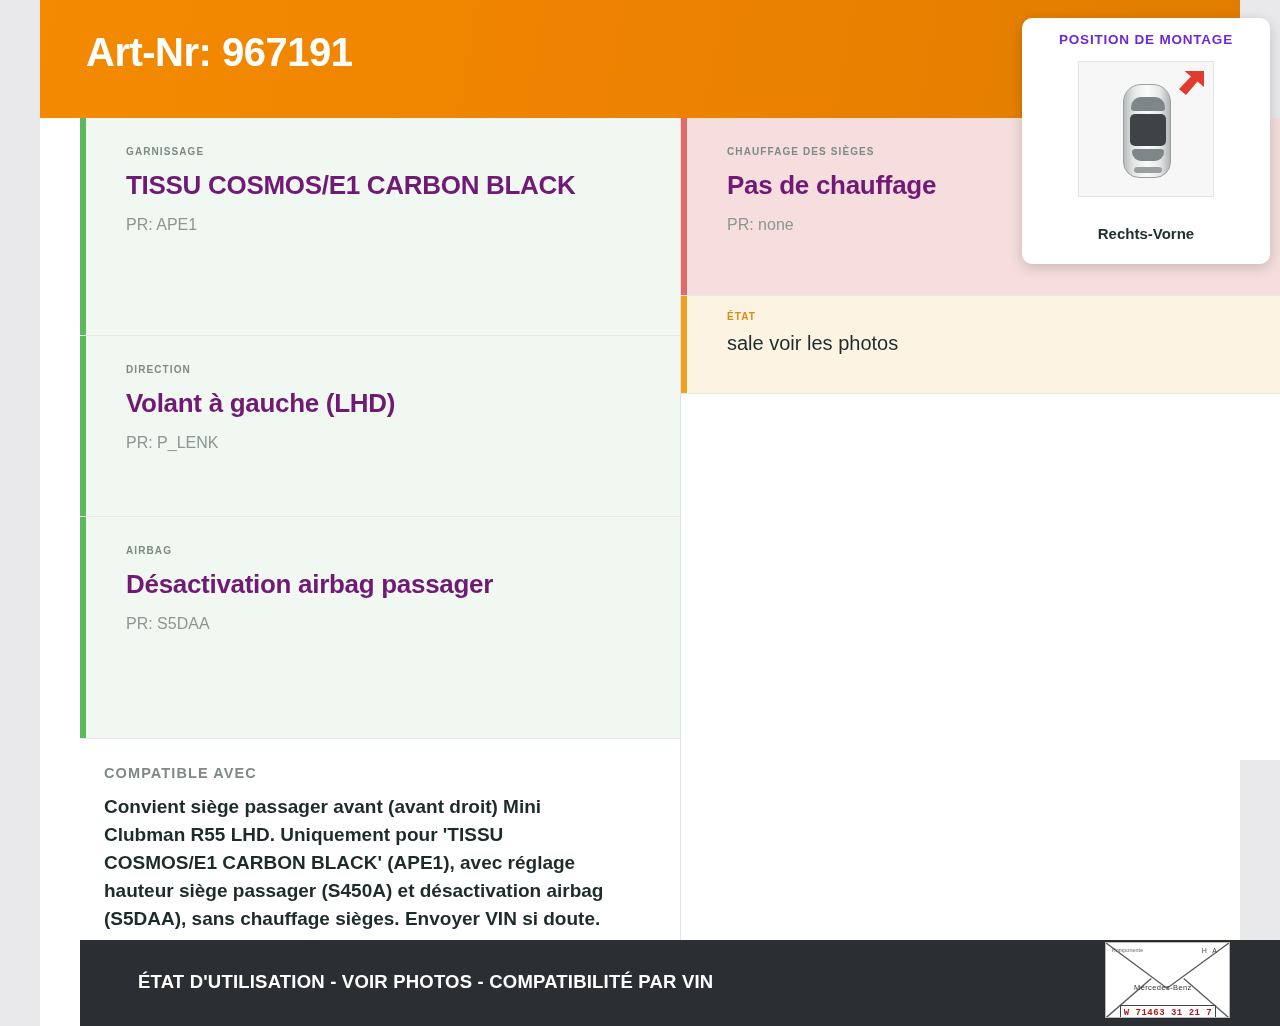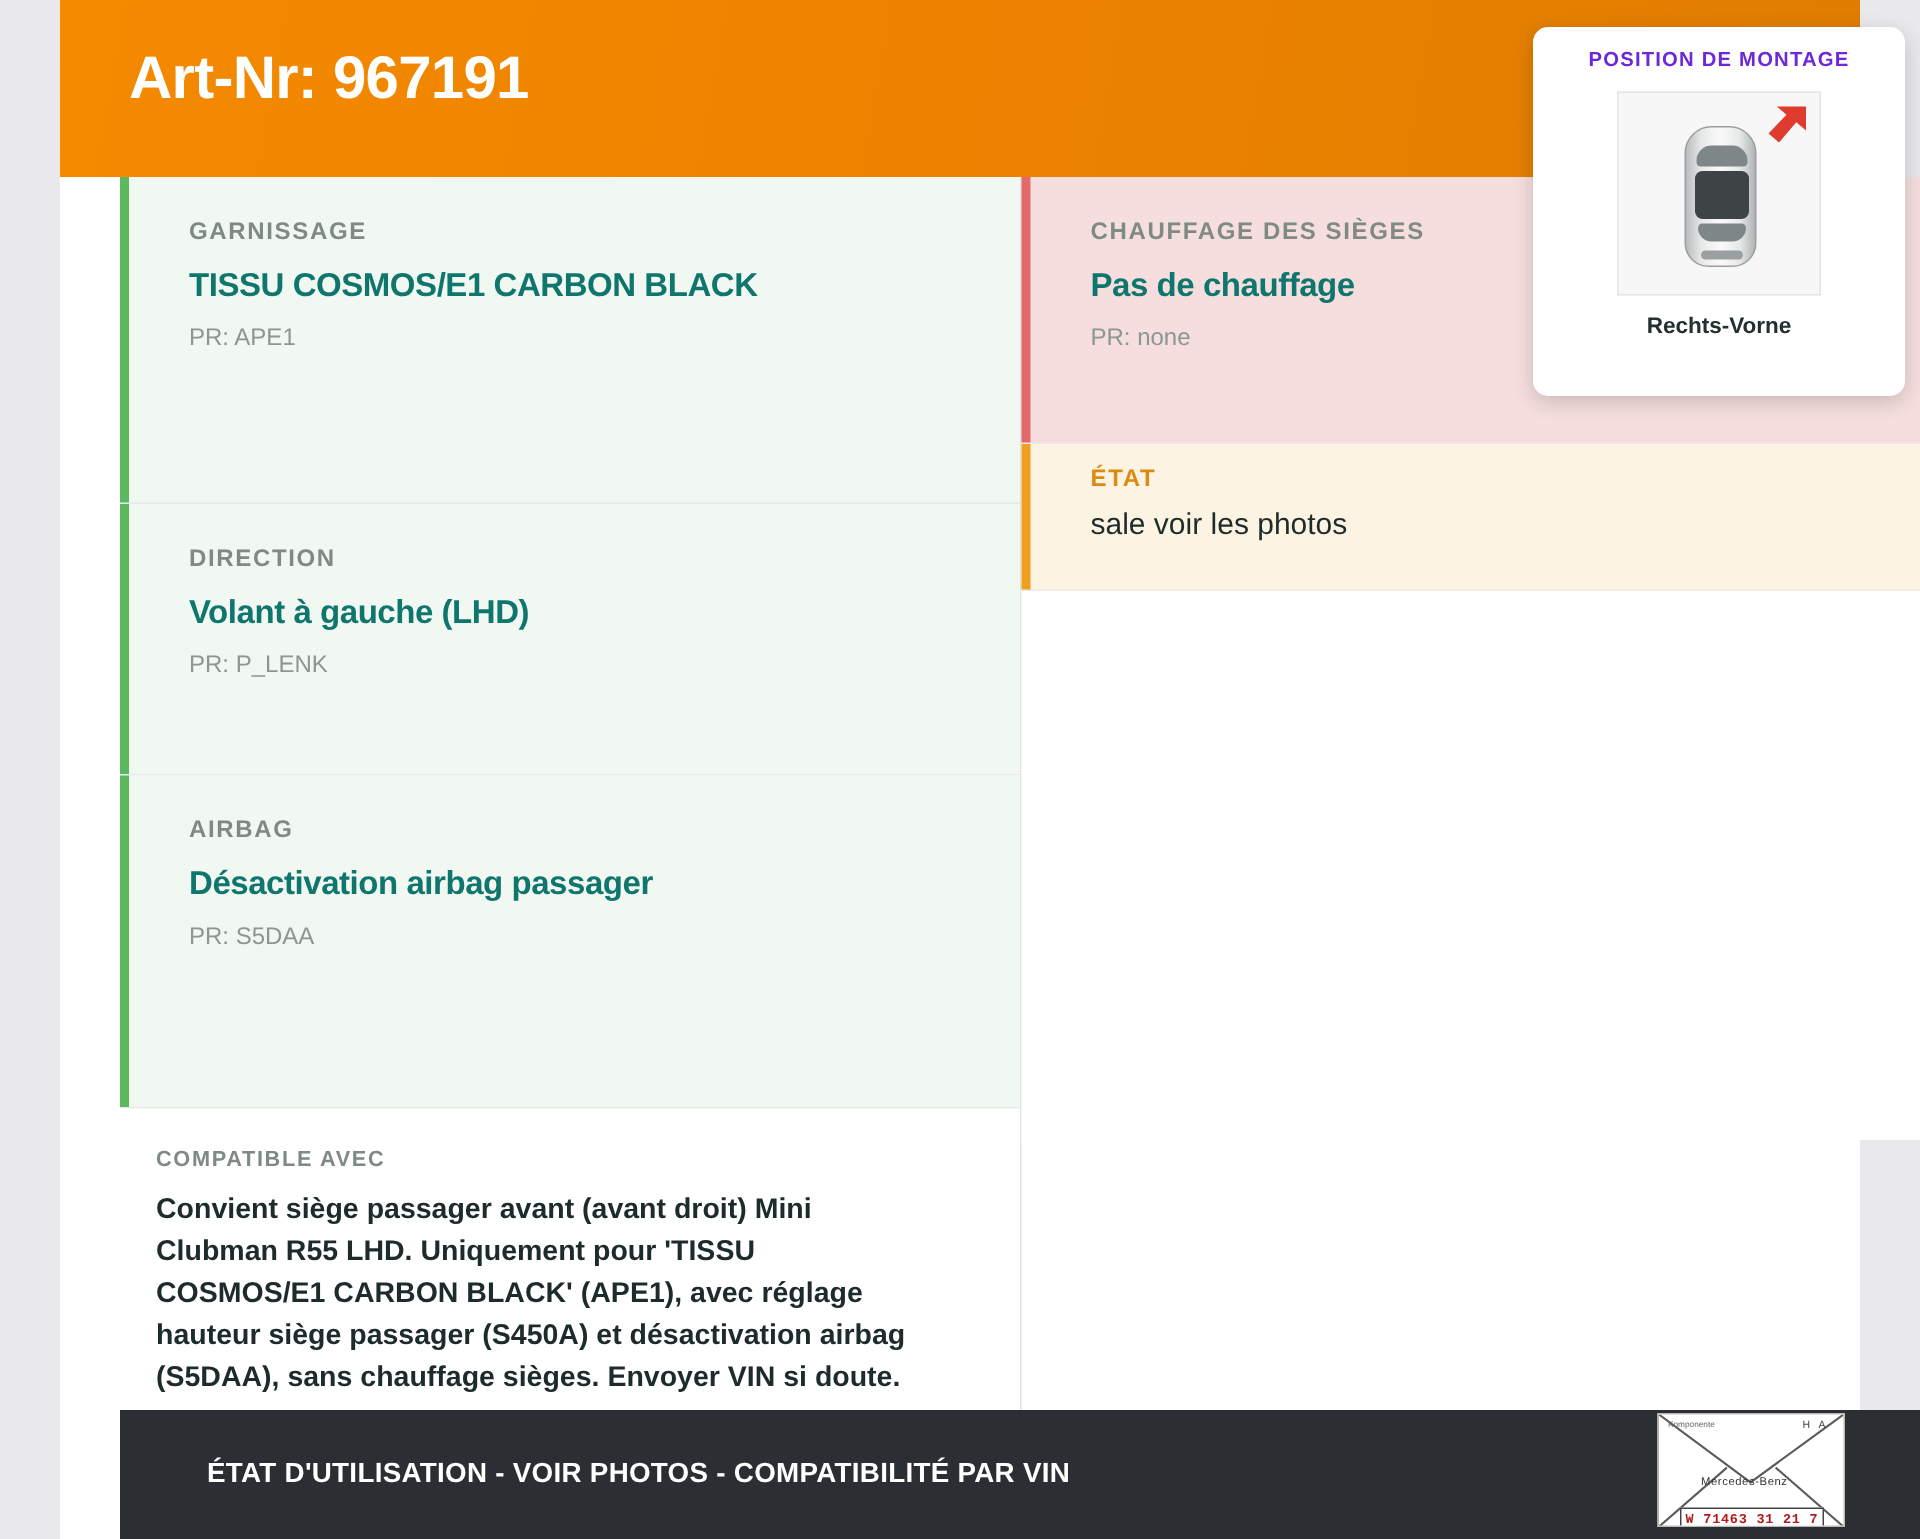--- a/index.html
+++ b/index.html
@@ -71,32 +71,32 @@
     width: 6px;
   }
   .cell.green { background: #f1f8f1; }
   .cell.green .bar { background: #5cb85c; }
   .cell.red { background: #f6dede; }
   .cell.red .bar { background: #e36a6a; }
   .cell.orange { background: #fdf3e3; }
   .cell.orange .bar { background: #f0a020; }
   .cell.plain { background: #ffffff; border-bottom: none; }
   .lbl {
-    font-size: 16px;
+    font-size: 10px;
     font-weight: bold;
     letter-spacing: 1.1px;
     color: #7f8a85;
     text-transform: uppercase;
     margin-bottom: 10px;
   }
   .lbl.orange-lbl { color: #d98c12; }
   .val {
-    font-size: 22px;
-    font-weight: bold;
-    color: #0f766e;
+    font-size: 26px;
+    font-weight: bold;
+    color: #701a75;
     line-height: 1.42;
     letter-spacing: -0.3px;
   }
   .pr {
     margin-top: 12px;
     font-size: 16px;
     color: #8c9694;
   }
   
   .c-garnissage { height: 218px; }
@@ -179,21 +179,21 @@
     background: #9aa0a0; border-radius: 3px;
   }
   .arrow {
     position: absolute;
     right: 6px;
     top: 6px;
     width: 34px;
     height: 34px;
   }
   .montage-caption {
-    margin-top: 12px;
+    margin-top: 28px;
     font-size: 15px;
     font-weight: bold;
     color: #23302f;
   }
   
   .footer {
     position: absolute;
     left: 40px;
     top: 940px;
     width: 1200px;

